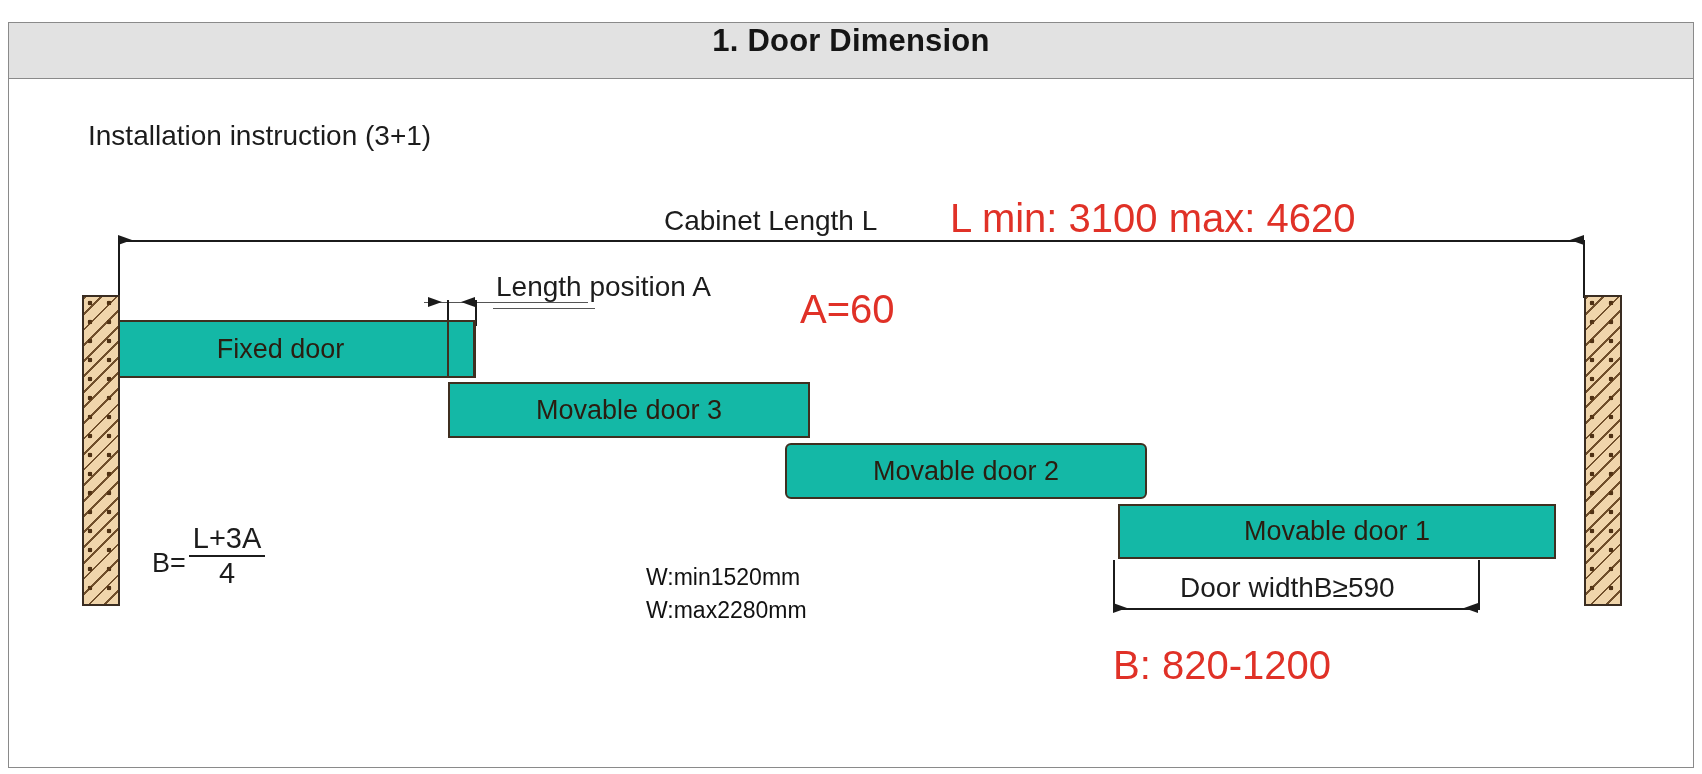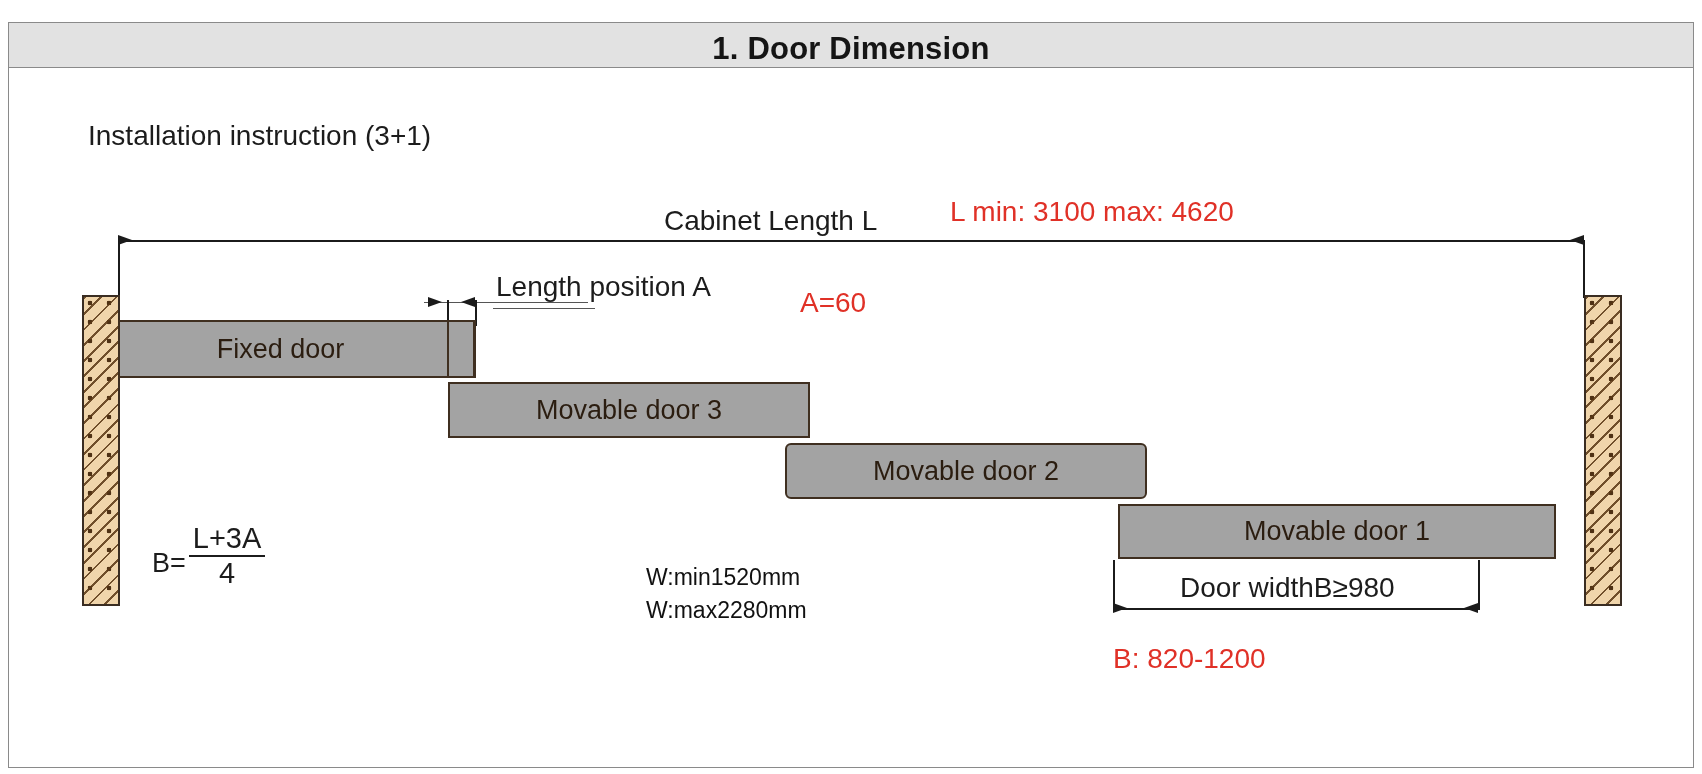--- a/index.html
+++ b/index.html
@@ -17,25 +17,25 @@
     left:8px;top:22px;
     width:1686px;height:746px;
     border:1px solid #8a8a8a;
     box-sizing:border-box;
     background:#fff;
   }
   
   .title-band{
     position:absolute;
     left:9px;top:23px;
-    width:1684px;height:45px;
+    width:1684px;height:56px;
     background:#e2e2e2;
     border-bottom:1px solid #8a8a8a;
     box-sizing:border-box;
-    display:flex;align-items:flex-end;justify-content:center;
+    display:flex;align-items:flex-start;justify-content:center;
   }
   .title-text{
     font-size:31px;
     font-weight:bold;
     color:#151515;
     letter-spacing:.2px;
   }
   
   .subheading{
     position:absolute;
@@ -65,21 +65,21 @@
     background-size:auto, 19px 19px;
     border:2px solid #3a2d22;
     box-sizing:border-box;
   }
   #wall-left{left:82px;top:295px;width:38px;height:311px;}
   #wall-right{left:1584px;top:295px;width:38px;height:311px;}
 
   
   .door{
     position:absolute;
-    background:#a3a3a3;
+    background:#14b8a6;
     border:2px solid #3f2f20;
     box-sizing:border-box;
     display:flex;align-items:center;justify-content:center;
     color:#2b1d10;
     font-size:27px;
     white-space:nowrap;
   }
   #door-fixed   {left:118px; top:320px; width:357px; height:58px;}
   #door-m3      {left:448px; top:382px; width:362px; height:56px;}
   #door-m2      {left:785px; top:443px; width:362px; height:56px;border-radius:6px;}
@@ -115,21 +115,21 @@
     border-left:14px solid #1b1b1b;
   }
 
   
   .anno{
     position:absolute;
     font-size:28px;
     color:#1c1c1c;
     white-space:nowrap;
   }
-  .anno.big-red{color:#e03127;font-size:28px;}
+  .anno.big-red{color:#e03127;font-size:40px;}
 
   
   .formula{
     position:absolute;
     left:152px;top:523px;
     display:flex;align-items:center;
     font-size:27px;color:#1c1c1c;
   }
   .formula .lhs{font-size:27px;line-height:1;padding-top:16px;}
   .frac{
@@ -218,16 +218,16 @@
     <span class="frac">
       <span class="num">L+3A</span>
       <span class="bar"></span>
       <span class="den">4</span>
     </span>
   </div>
 
   <div class="wblock">W:min1520mm
 W:max2280mm</div>
 
-  <div class="anno" style="left:1180px;top:572px;">Door widthB≥980</div>
+  <div class="anno" style="left:1180px;top:572px;">Door widthB≥590</div>
   <div class="anno big-red" style="left:1113px;top:643px;">B: 820-1200</div>
 
 </div>
 
 </body></html>

